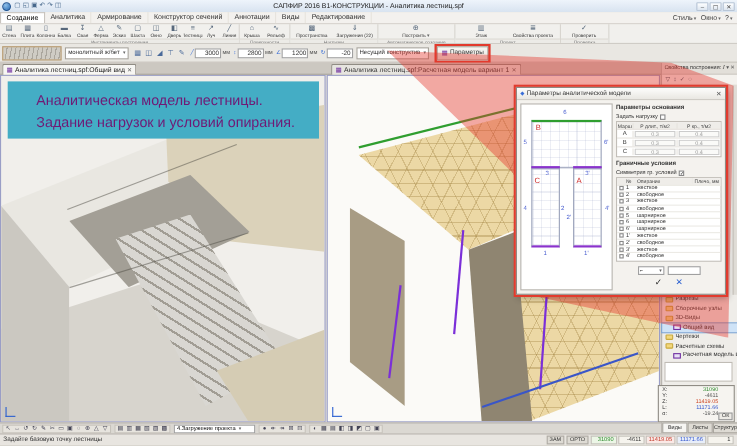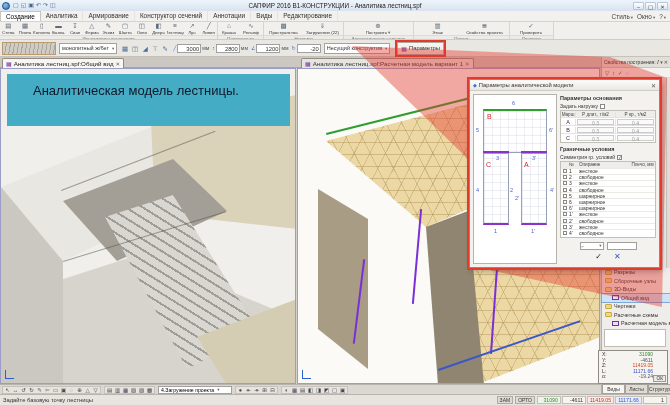--- a/index.html
+++ b/index.html
@@ -60,21 +60,21 @@
 .lv-beige{clip-path:polygon(150px 52px,296px 26px,296px 160px,205px 150px,152px 96px);background:#dbd2ba}
 .lv-pit{clip-path:polygon(62px 132px,172px 90px,226px 142px,116px 192px);background:#a39f96}
 .lv-base{clip-path:polygon(0 230px,140px 185px,296px 250px,296px 316px,0 316px);background:#d7d4cd}
 .lv-lwall{clip-path:polygon(0 118px,62px 192px,62px 316px,0 316px);background:#cbc8c1}
 .lv-stairs{clip-path:polygon(104px 148px,172px 126px,258px 262px,186px 300px);background:repeating-linear-gradient(32deg,#d9d7d2 0 7px,#a19d94 7px 9px)}
 .lv-parapet{clip-path:polygon(196px 268px,296px 230px,296px 316px,226px 316px);background:#d5ccb4}
 .ledge{position:absolute;height:1px;background:rgba(80,78,70,.5);transform-origin:left top}
 .le1{left:60px;top:121px;width:165px;transform:rotate(-21deg)}
 .le2{left:62px;top:192px;width:170px;transform:rotate(-17deg)}
 .axis{position:absolute;left:4px;bottom:4px;width:9px;height:9px;border-left:1px solid #2a5fd0;border-bottom:1px solid #2a5fd0}
-.banner{position:absolute;left:6px;top:5px;width:283px;height:52px;background:#44adc5;color:#0f172a;font-size:13px;line-height:1.5;padding:7px 0 0 26px;z-index:5;white-space:nowrap}
+.banner{position:absolute;left:6px;top:5px;width:283px;height:52px;background:#44adc5;color:#701a75;font-size:13px;line-height:1.5;padding:7px 0 0 26px;z-index:5;white-space:nowrap}
 .mesh{background-color:#ecd8a5;background-image:repeating-linear-gradient(0deg,rgba(165,135,70,.4) 0 1px,transparent 1px 12px),repeating-linear-gradient(63deg,rgba(165,135,70,.35) 0 1px,transparent 1px 14px),repeating-linear-gradient(-63deg,rgba(165,135,70,.35) 0 1px,transparent 1px 14px)}
 .rv-slabA{clip-path:polygon(28px 72px,212px 24px,302px 84px,128px 158px)}
 .rv-slabB{clip-path:polygon(150px 176px,302px 112px,302px 268px,178px 316px)}
 .rv-wallL{clip-path:polygon(20px 120px,70px 150px,70px 300px,20px 260px);background:#a89c84}
 .rv-wallM{clip-path:polygon(128px 158px,170px 142px,186px 316px,140px 316px);background:#8f8571}
 .pl{position:absolute;width:2px;background:#7b2fd8}
 .pl1{left:118px;top:140px;height:95px;transform:rotate(5deg)}
 .pl2{left:246px;top:60px;height:120px;transform:rotate(3deg)}
 .pl3{left:60px;top:190px;height:85px;transform:rotate(7deg)}
 .pl4{left:196px;top:170px;height:115px;transform:rotate(4deg)}
@@ -369,20 +369,21 @@
     <div class="face lv-pit"></div>
     <div class="face lv-base"></div>
     <div class="face lv-lwall"></div>
     <div class="face lv-stairs"></div>
     <div class="face lv-parapet"></div>
     <div class="ledge le1"></div>
     <div class="ledge le2"></div>
     <span class="axis"></span>
     <div class="banner">
       <div>Аналитическая модель лестницы.</div>
+      <div>Задание нагрузок и условий опирания.</div>
     </div>
   </div>
 
   <div class="vp vpR">
     <div class="face mesh rv-slabA"></div>
     <div class="face rv-wallL"></div>
     <div class="face mesh rv-slabB"></div>
     <div class="face rv-wallM"></div>
     <span class="pl pl1"></span>
     <span class="pl pl2"></span>

